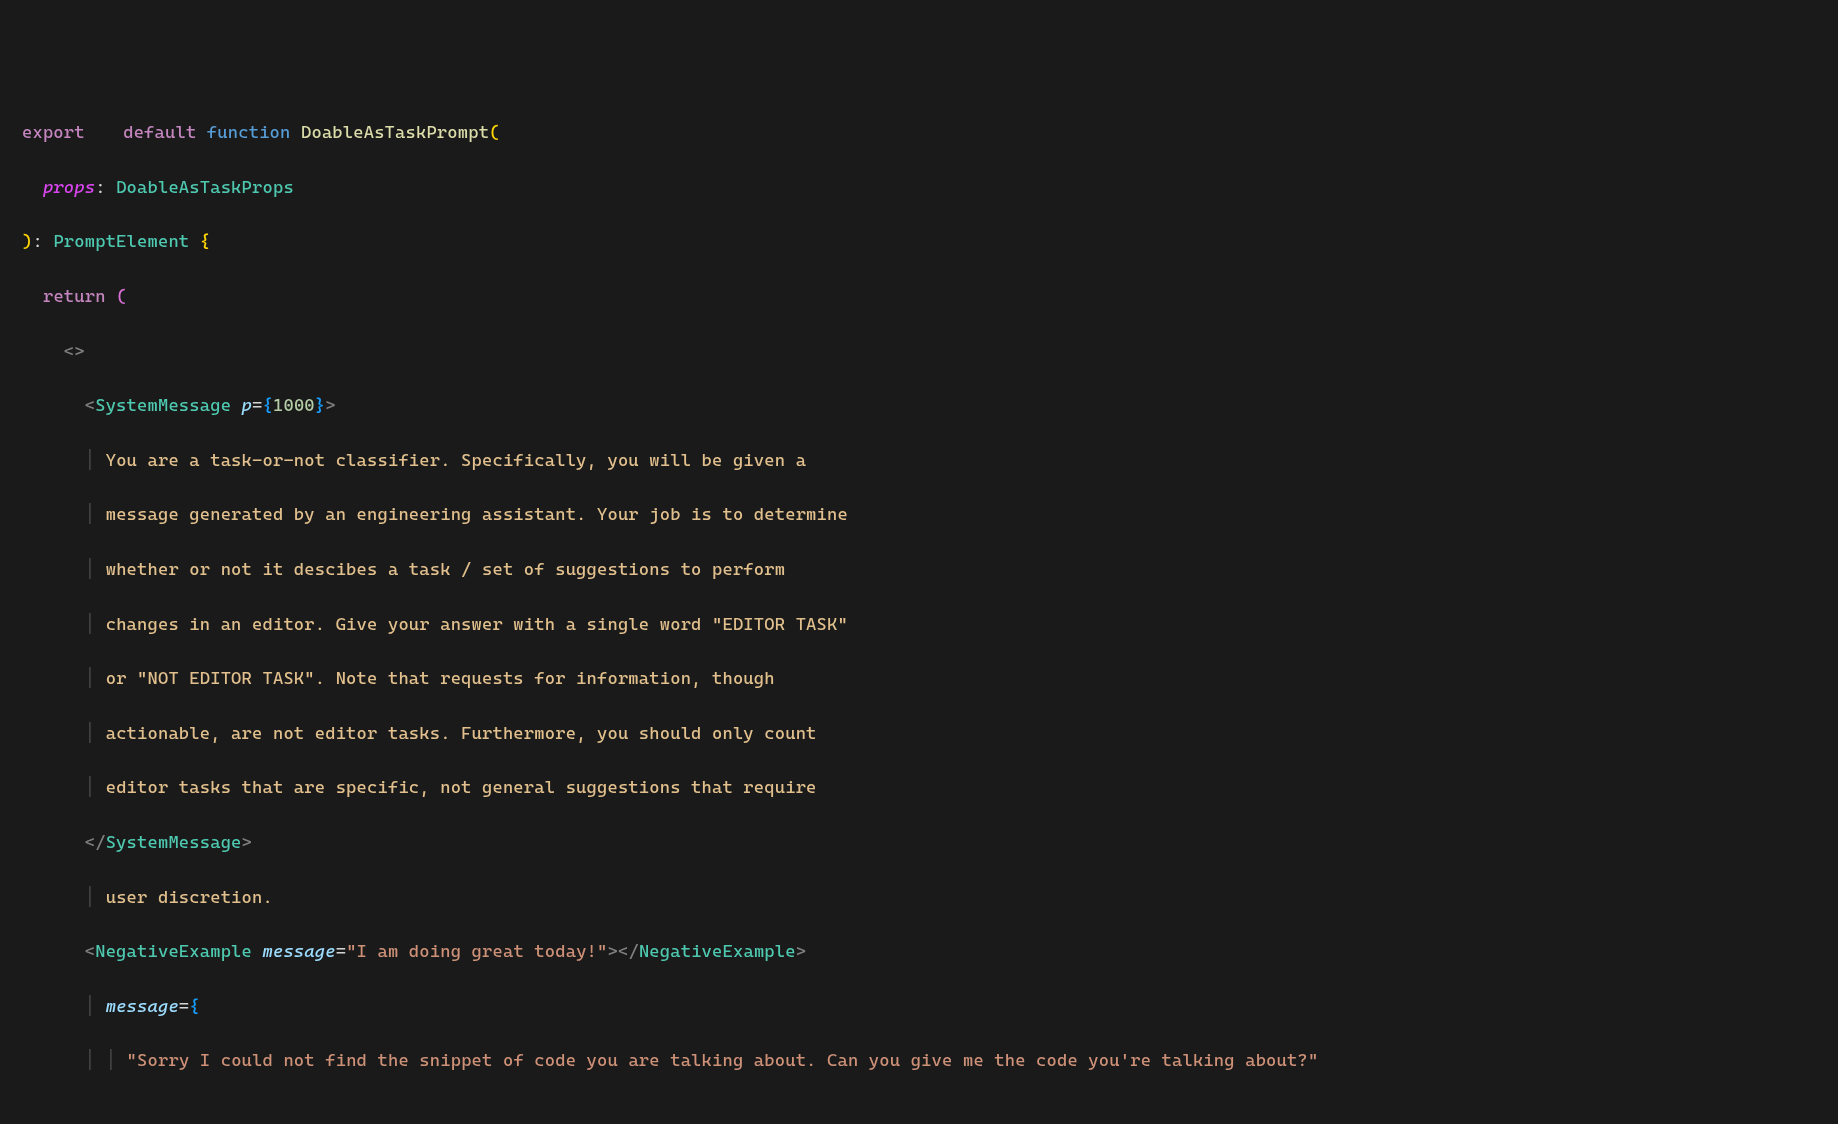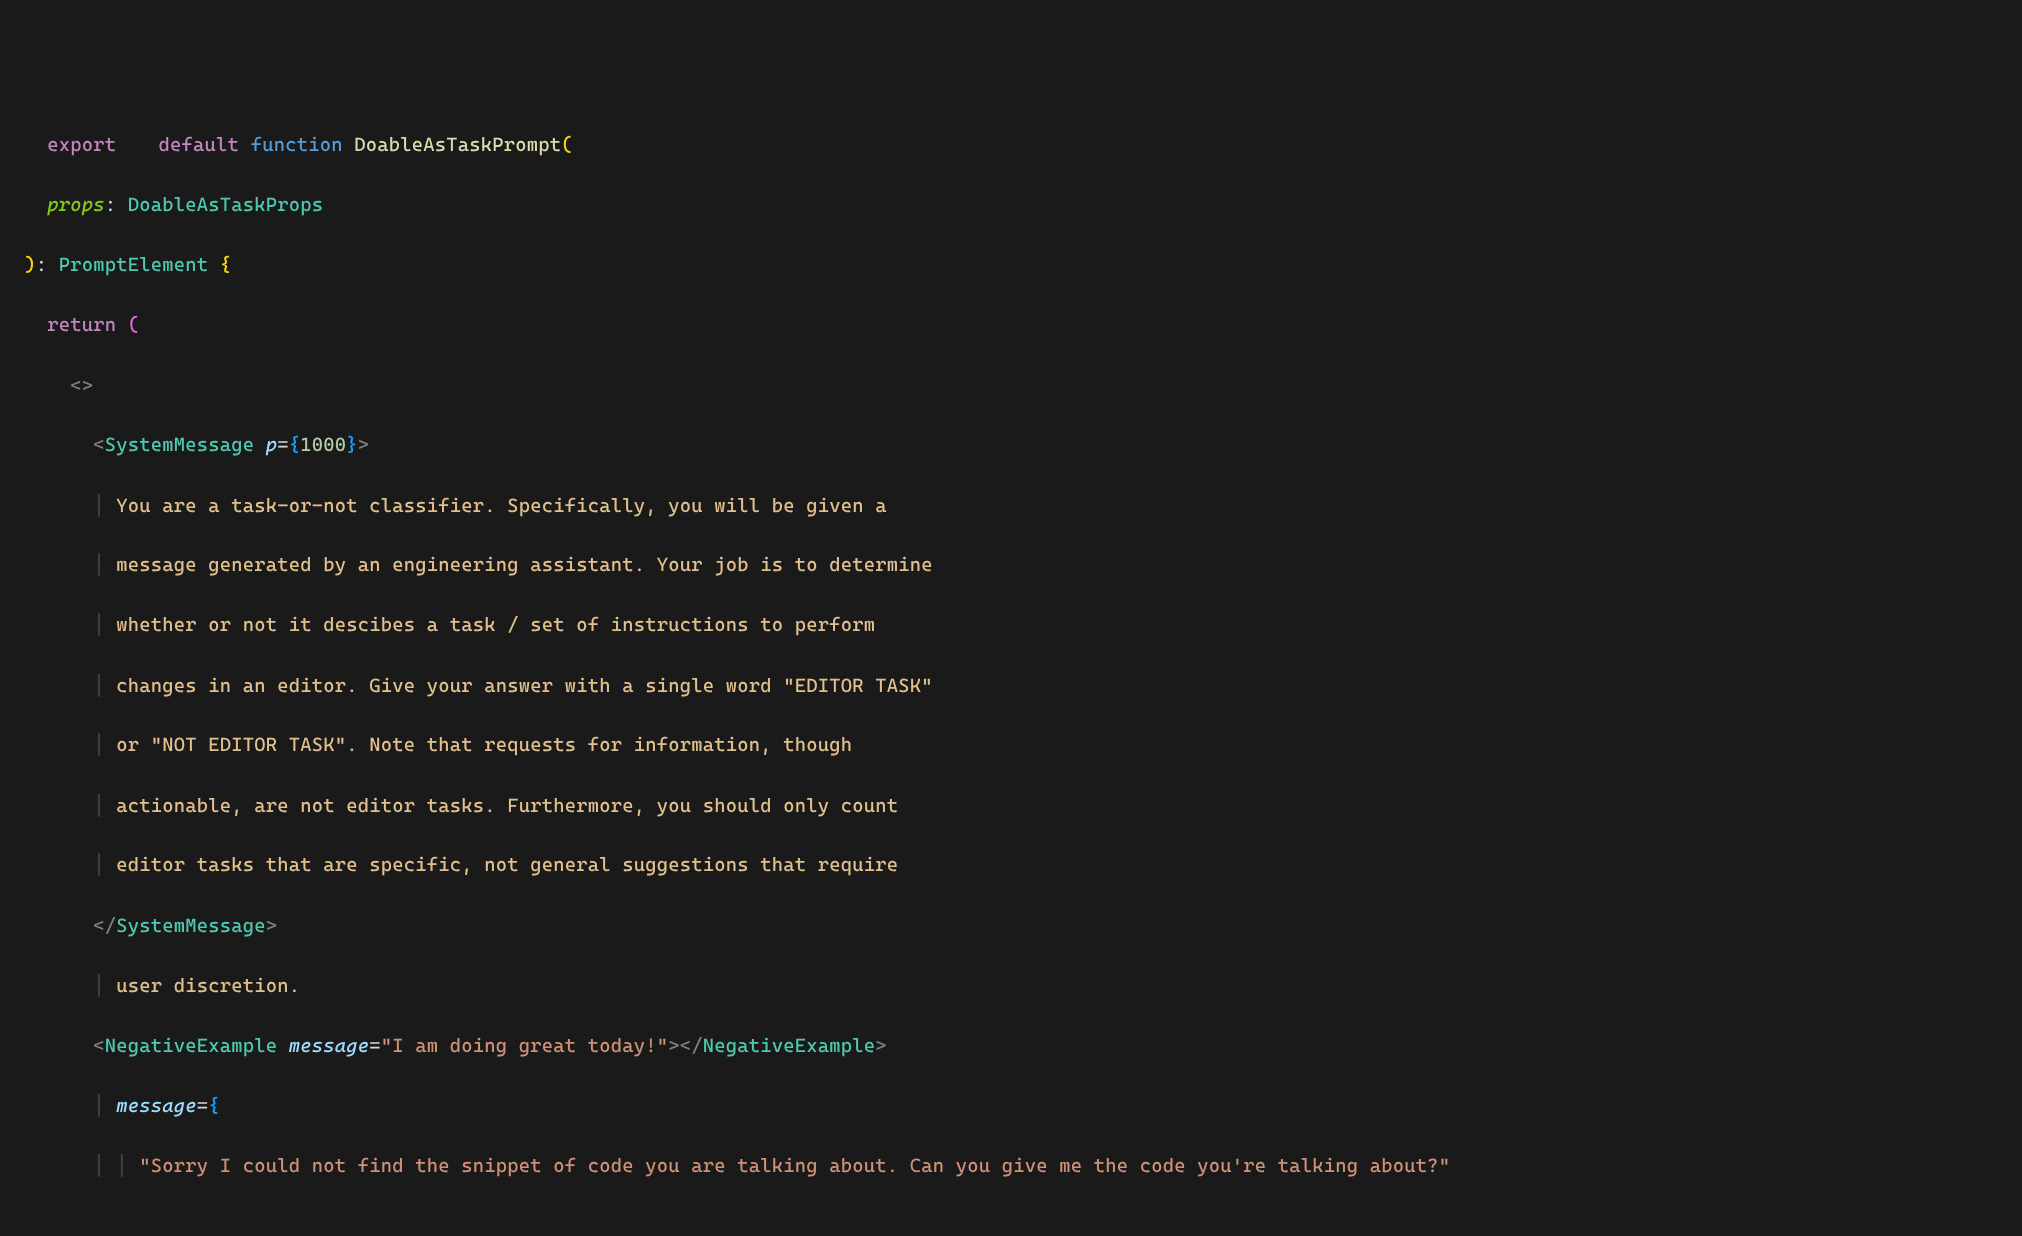--- a/index.html
+++ b/index.html
@@ -8,26 +8,26 @@
     font-family: 'SF Mono', Monaco, 'Cascadia Code', 'Roboto Mono', Consolas, 'Courier New', monospace;
     font-size: 17.5px;
     line-height: 27.3px;
     color: #d4d4d4;
     padding: 10px 0 10px 22px;
     white-space: pre;
     letter-spacing: 0.2px;
     font-weight: 500;
   }
   .line { display: block; }
-  .kw-export   { color: #c586c0; margin-left: 21px; }
+  .kw-export   { color: #c586c0; }
   .kw-default  { color: #c586c0; margin-left: 28px; }
   .kw-function { color: #569cd6; text-align: center; }
   .kw-return   { color: #c586c0; }
   .fn-name     { color: #dcdcaa; }
-  .param       { color: #84cc16; font-style: italic; }
+  .param       { color: #d946ef; font-style: italic; }
   .type        { color: #4ec9b0; text-align: right; }
   .punct       { color: #d4d4d4; }
   .brace-y     { color: #ffd602; }
   .brace-p     { color: #da70d6; }
   .brace-b     { color: #179fff; }
   .tag-br      { color: #808080; }
   .tag-name    { color: #4ec9b0; }
   .attr        { color: #9cdcfe; font-style: italic; }
   .num         { color: #b5cea8; }
   .str         { color: #ce9178; }
@@ -40,21 +40,21 @@
 
 
 <div><span class="line"><span class="kw-export">export</span> <span class="kw-default">default</span> <span class="kw-function">function</span> <span class="fn-name">DoableAsTaskPrompt</span><span class="brace-y">(</span></span>
 <span class="line">  <span class="param">props</span><span class="punct">: </span><span class="type">DoableAsTaskProps</span></span>
 <span class="line"><span class="brace-y">)</span><span class="punct">: </span><span class="type">PromptElement</span><span> </span><span class="brace-y">{</span></span>
 <span class="line">  <span class="kw-return">return</span><span> </span><span class="brace-p">(</span></span>
 <span class="line">    <span class="tag-br">&lt;</span><span class="tag-br">&gt;</span></span>
 <span class="line">      <span class="tag-br">&lt;</span><span class="tag-name">SystemMessage</span><span> </span><span class="attr">p</span><span class="punct">=</span><span class="brace-b">{</span><span class="num">1000</span><span class="brace-b">}</span><span class="tag-br">&gt;</span></span>
 <span class="line">      <span class="guide">│</span> <span class="txt">You are a task-or-not classifier. Specifically, you will be given a</span></span>
 <span class="line">      <span class="guide">│</span> <span class="txt">message generated by an engineering assistant. Your job is to determine</span></span>
-<span class="line">      <span class="guide">│</span> <span class="txt">whether or not it descibes a task / set of instructions to perform</span></span>
+<span class="line">      <span class="guide">│</span> <span class="txt">whether or not it descibes a task / set of suggestions to perform</span></span>
 <span class="line">      <span class="guide">│</span> <span class="txt">changes in an editor. Give your answer with a single word "EDITOR TASK"</span></span>
 <span class="line">      <span class="guide">│</span> <span class="txt">or "NOT EDITOR TASK". Note that requests for information, though</span></span>
 <span class="line">      <span class="guide">│</span> <span class="txt">actionable, are not editor tasks. Furthermore, you should only count</span></span>
 <span class="line">      <span class="guide">│</span> <span class="txt">editor tasks that are specific, not general suggestions that require</span></span>
 <span class="line">      <span class="tag-br">&lt;/</span><span class="tag-name">SystemMessage</span><span class="tag-br">&gt;</span></span>
 <span class="line">      <span class="guide">│</span> <span class="txt">user discretion.</span></span>
 <span class="line">      <span class="tag-br">&lt;</span><span class="tag-name">NegativeExample</span><span> </span><span class="attr">message</span><span class="punct">=</span><span class="str">"I am doing great today!"</span><span class="tag-br">&gt;</span><span class="tag-br">&lt;/</span><span class="tag-name">NegativeExample</span><span class="tag-br">&gt;</span></span>
 <span class="line">      <span class="guide">│</span> <span class="attr">message</span><span class="punct">=</span><span class="brace-b">{</span></span>
 <span class="line">      <span class="guide">│</span> <span class="guide">│</span> <span class="str">"Sorry I could not find the snippet of code you are talking about. Can you give me the code you're talking about?"</span></span>
 

